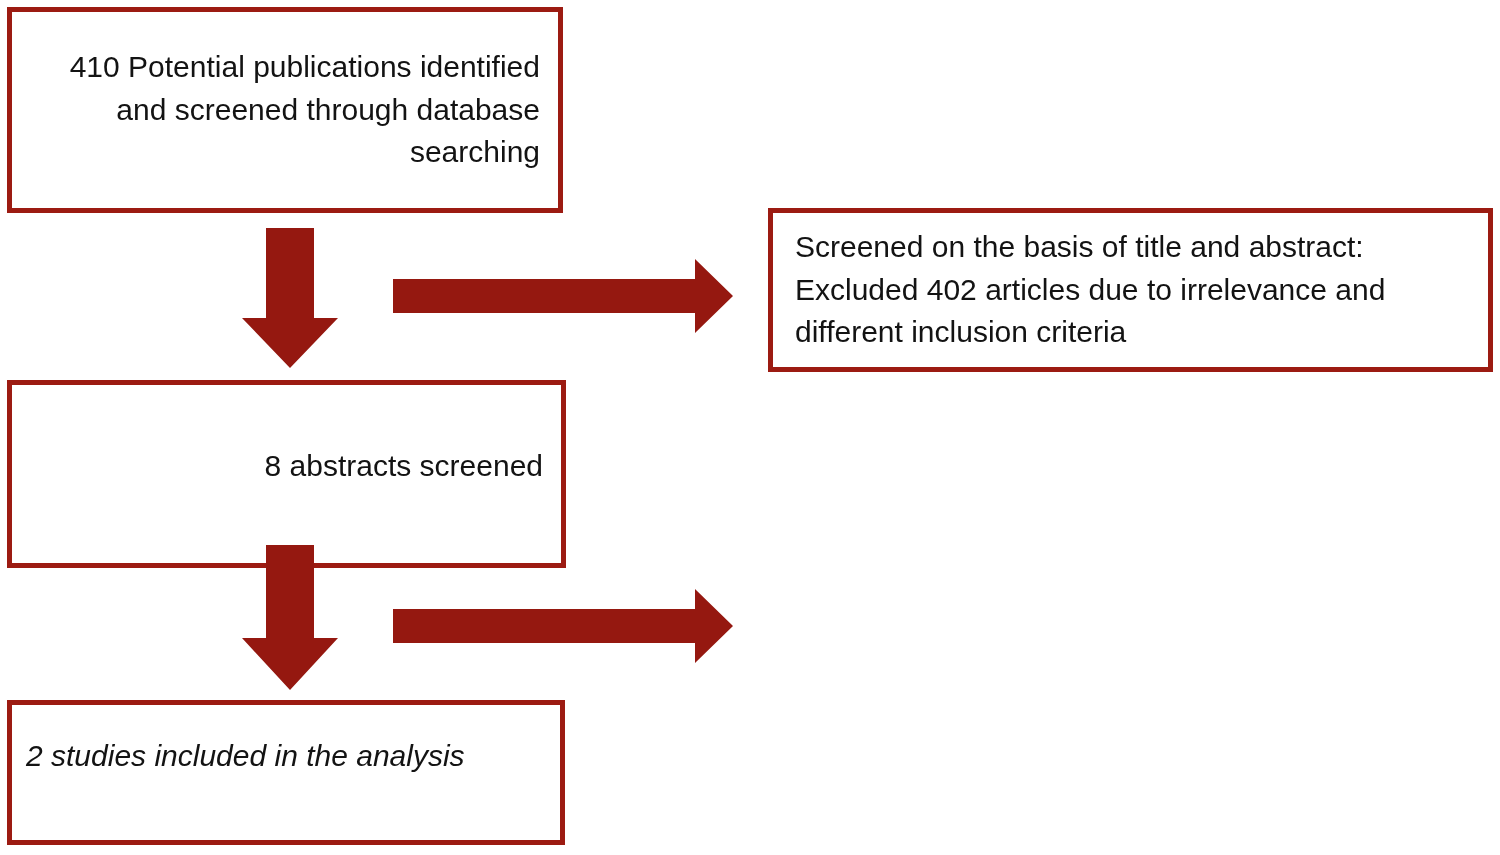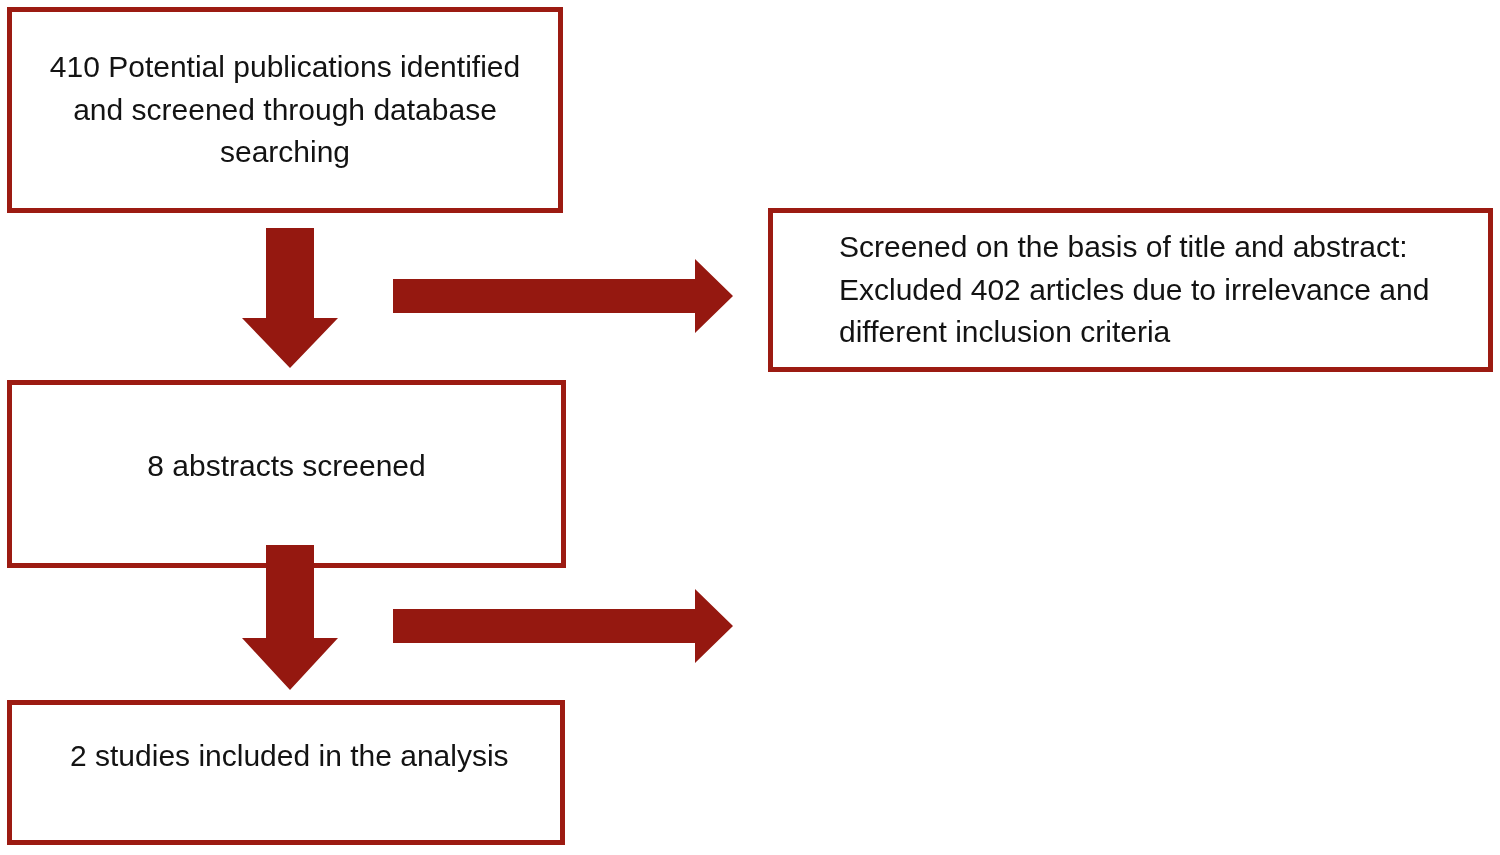--- a/index.html
+++ b/index.html
@@ -26,39 +26,38 @@
     flex-direction: column;
     justify-content: center;
   }
   .box .txt {
     color: #131313;
     font-size: 30px;
     line-height: 1.42;
     white-space: pre-line;
   }
   .box.center .txt {
-    text-align: center;
+    text-align: right;
     padding: 0 18px;
   }
   .box.left .txt {
     text-align: left;
     padding: 0 22px;
-    margin-left: 44px;
   }
 
   
   #box-identified   { left: 7px;   top: 7px;   width: 556px; height: 206px; }
   #box-screened-out { left: 768px; top: 208px; width: 725px; height: 164px; }
   #box-abstracts    { left: 7px;   top: 380px; width: 559px; height: 188px; }
   #box-excluded     { left: 768px; top: 478px; width: 723px; height: 298px; }
   #box-included     { left: 7px;   top: 700px; width: 558px; height: 145px; }
 
   
   #box-abstracts .txt  { position: relative; top: -8px; }
-  #box-included  .txt  { position: relative; top: -16px; padding-left: 14px; }
+  #box-included  .txt  { position: relative; top: -16px; padding-left: 14px; font-style: italic; }
   #box-excluded  .txt  { position: relative; top: -4px; }
 
   
   .arrow { position: absolute; }
   .arrow svg { display: block; }
   #arrow-down-1  { left: 242px; top: 228px; }
   #arrow-right-1 { left: 393px; top: 259px; }
   #arrow-down-2  { left: 242px; top: 545px; }
   #arrow-right-2 { left: 393px; top: 589px; }
 </style>

